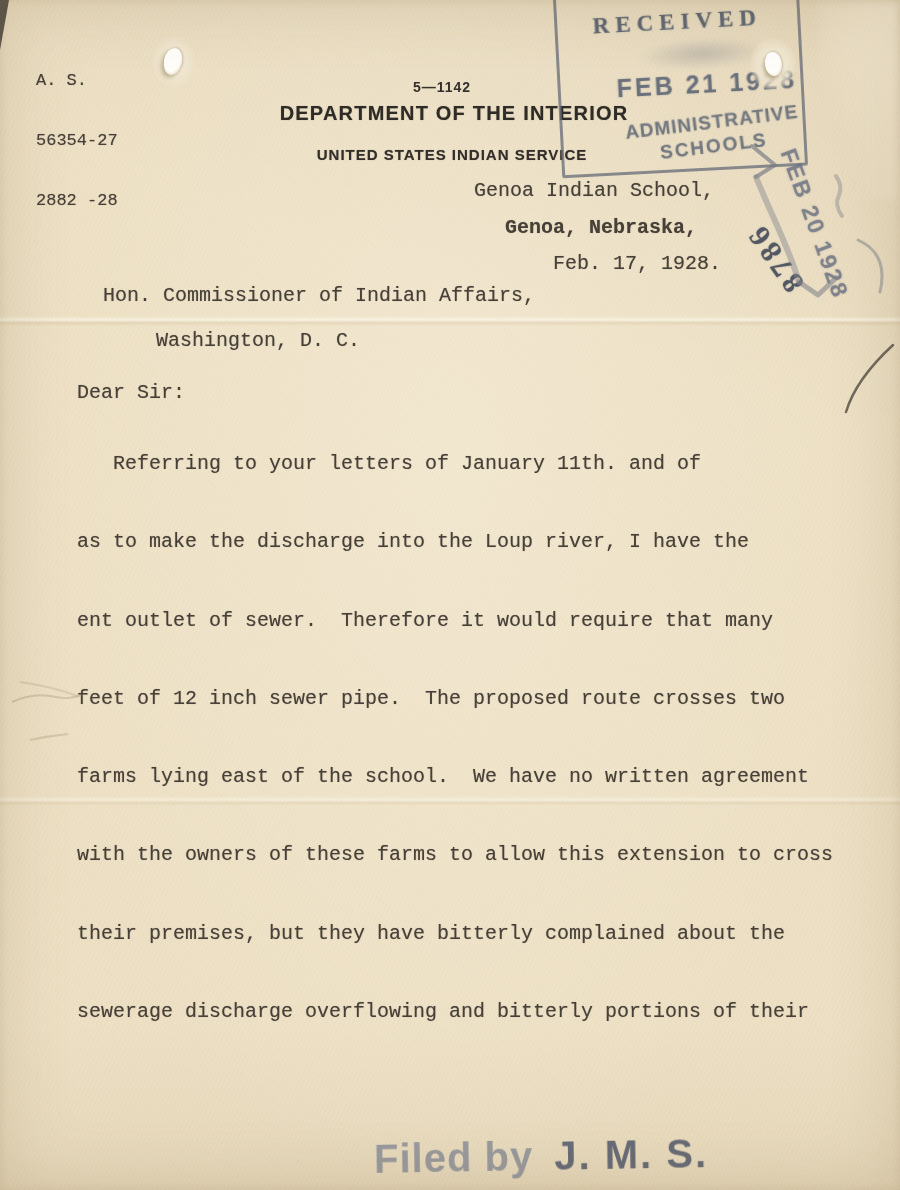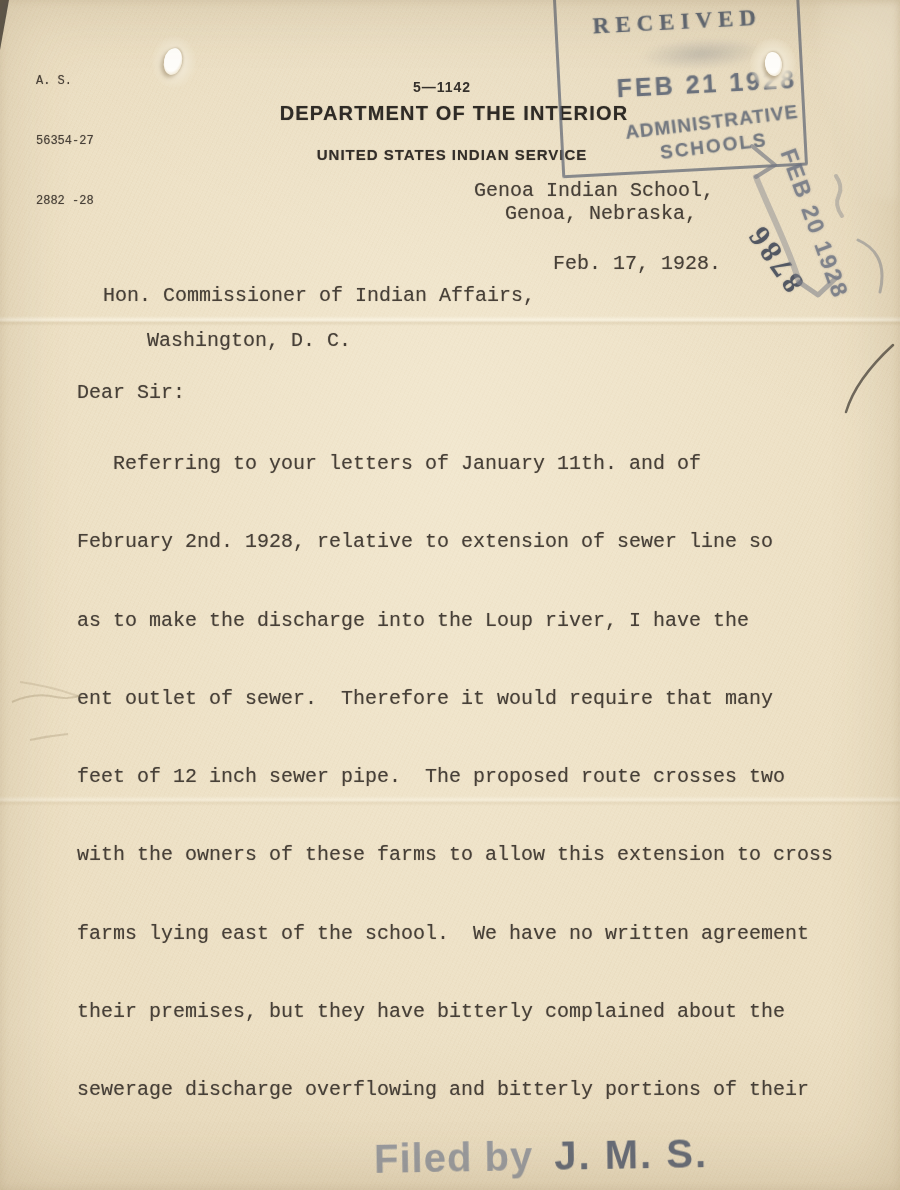--- a/index.html
+++ b/index.html
@@ -15,21 +15,21 @@
     font-family:"Liberation Mono", monospace;
     color:#46403a;
   }
   .page::after{
     content:"";position:absolute;inset:0;pointer-events:none;z-index:60;
     box-shadow:inset 0 0 70px rgba(120,95,55,0.20), inset 0 0 8px rgba(120,95,55,0.12);
   }
   .abs{position:absolute;}
   .typed{font-family:"Liberation Mono", monospace;font-size:20px;line-height:20px;
          color:#474038;text-shadow:0 0 1px rgba(70,60,48,0.45);white-space:pre;}
-  .refs{left:36px;top:31px;font-size:12px;line-height:20px;}
+  .refs{left:36px;top:31px;font-size:17px;line-height:20px;}
   .form-number{left:0;top:79px;width:900px;text-align:center;
     font-family:"Liberation Sans", sans-serif;font-size:14px;font-weight:700;
     letter-spacing:1px;color:#35302b;transform:translateX(-8px);}
   .dept{left:0;top:102px;width:900px;text-align:center;
     font-family:"Liberation Sans", sans-serif;font-size:20px;font-weight:700;
     letter-spacing:1.2px;color:#2f2b26;transform:translateX(4px);
     text-shadow:0 0 1px rgba(47,43,38,0.5);}
   .service{left:0;top:146px;width:900px;text-align:center;
     font-family:"Liberation Sans", sans-serif;font-size:15px;font-weight:700;
     letter-spacing:1px;color:#332e29;transform:translateX(2px);
@@ -91,35 +91,34 @@
     <div>A. S.</div>
     <div>56354-27</div>
     <div>2882 -28</div>
   </div>
 
   <div class="abs form-number">5—1142</div>
   <div class="abs dept">DEPARTMENT OF THE INTERIOR</div>
   <div class="abs service">UNITED STATES INDIAN SERVICE</div>
 
   <div class="abs typed" style="left:474px;top:181px;">Genoa Indian School,</div>
-  <div class="abs typed" style="left:505px;top:204px;">Genoa, Nebraska,</div>
+  <div class="abs typed" style="left:505px;top:218px;font-weight:bold;">Genoa, Nebraska,</div>
   <div class="abs typed" style="left:553px;top:254px;">Feb. 17, 1928.</div>
 
   <div class="abs typed" style="left:103px;top:286px;">Hon. Commissioner of Indian Affairs,</div>
-  <div class="abs typed" style="left:147px;top:331px;">Washington, D. C.</div>
+  <div class="abs typed" style="left:156px;top:331px;">Washington, D. C.</div>
   <div class="abs typed" style="left:77px;top:383px;">Dear Sir:</div>
 
   <div class="abs typed body-block">
     <div class="body-line">   Referring to your letters of January 11th. and of</div>
-    <div class="body-line">February 2nd. 1928, relative to extension of sewer line so</div>
     <div class="body-line">as to make the discharge into the Loup river, I have the</div>
     <div class="body-line">ent outlet of sewer.  Therefore it would require that many</div>
     <div class="body-line">feet of 12 inch sewer pipe.  The proposed route crosses two</div>
+    <div class="body-line">farms lying east of the school.  We have no written agreement</div>
     <div class="body-line">with the owners of these farms to allow this extension to cross</div>
-    <div class="body-line">farms lying east of the school.  We have no written agreement</div>
     <div class="body-line">their premises, but they have bitterly complained about the</div>
     <div class="body-line">sewerage discharge overflowing and bitterly portions of their</div>
     
     
     
     
     
     
     
     

